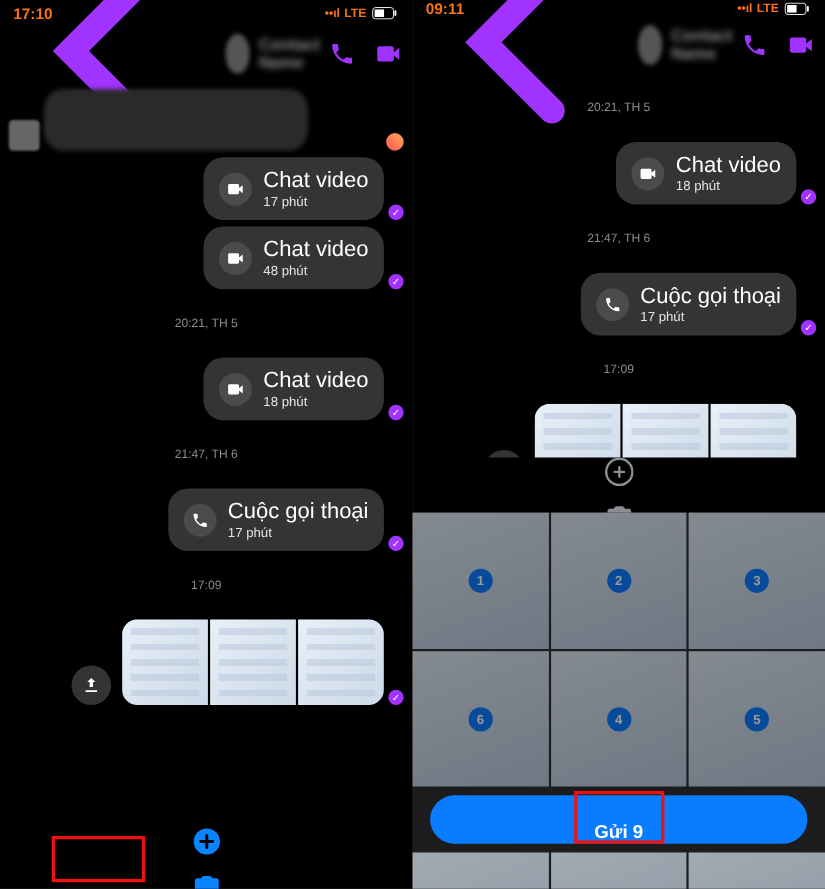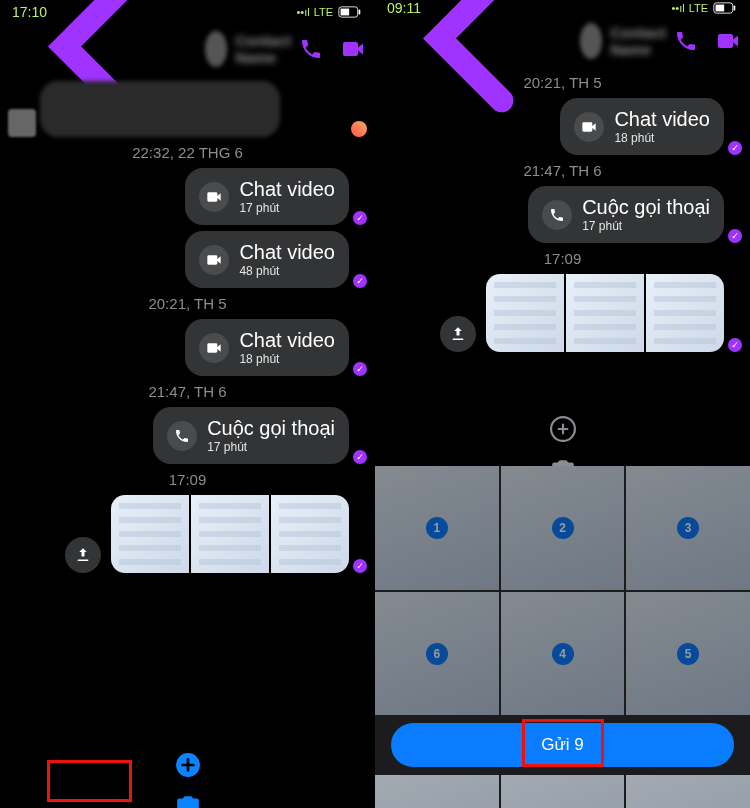--- a/index.html
+++ b/index.html
@@ -18,23 +18,23 @@
   position: relative;
   display: flex;
   flex-direction: column;
 }
 .status-bar {
   height: 24px;
   display: flex;
   justify-content: space-between;
   align-items: center;
   padding: 0 12px;
-  color: #bef264;
+  color: #f97316;
   font-size: 14px;
-  font-weight: 400;
+  font-weight: 700;
 }
 .status-right { display: flex; align-items: center; gap: 4px; font-size: 11px; }
 .chat-header {
   height: 50px;
   display: flex;
   align-items: center;
   padding: 0 10px;
   gap: 8px;
 }
 .back-btn { color: #a033ff; font-size: 22px; font-weight: bold; position: relative; }
@@ -55,23 +55,23 @@
 .hdr-icon { width: 24px; height: 24px; }
 .chat-body {
   flex: 1;
   overflow-y: hidden;
   padding: 4px 8px;
   display: flex;
   flex-direction: column;
 }
 .timestamp {
   color: #8a8d91;
-  font-size: 15px;
+  font-size: 11px;
   text-align: center;
-  margin: 4px 0;
+  margin: 22px 0;
 }
 .msg-row { display: flex; justify-content: flex-end; align-items: flex-end; gap: 4px; margin: 3px 0; }
 .msg-row.left { justify-content: flex-start; }
 .call-bubble {
   background: #333436;
   border-radius: 18px;
   padding: 10px 14px;
   display: flex;
   align-items: center;
   gap: 10px;
@@ -199,26 +199,26 @@
   font-size: 12px;
   font-weight: 700;
   display: flex;
   align-items: center;
   justify-content: center;
 }
 .send-btn {
   background: #0a7cff;
   color: #fff;
   font-size: 17px;
-  font-weight: 400;
+  font-weight: 700;
   border-radius: 22px;
   height: 44px;
   margin: 8px 16px;
   display: flex;
-  align-items: center;
+  align-items: flex-end;
   justify-content: center;
   position: relative;
 }
 .screen2 .hdr-icons, .screen2 .back-btn { color: #a033ff; }
 .screen2 .ibar-icon { color: #8a8d91; }
 .screen2 .ibar-icon.active { color: #0a7cff; }
 .screen2 .ibar-icon.like { color: #0a7cff; }
 svg { width: 100%; height: 100%; fill: currentColor; }
 </style>
 </head>
@@ -260,21 +260,20 @@
   </div>
 
   <div class="chat-body">
     <div class="msg-row left">
       <div class="small-avatar-left"></div>
       <div class="bubble-blur"></div>
       <div style="flex:1"></div>
       <div class="tiny-avatar"></div>
     </div>
 
-    <div class="timestamp">22:32, 22 THG 6</div>
     <div class="msg-row">
       <div class="call-bubble">
         <div class="call-icon">
             <svg viewBox="0 0 24 24" style="width:16px">
               <path d="M17 10.5V7c0-1.1-.9-2-2-2H4C2.9 5 2 5.9 2 7v10c0 1.1.9 2 2 2h11c1.1 0 2-.9 2-2v-3.5l5 4v-11l-5 4z"></path>
             </svg>
           </div>
         <div class="call-text">
             <div class="call-title">Chat video</div>
             <div class="call-sub">17 phút</div>

